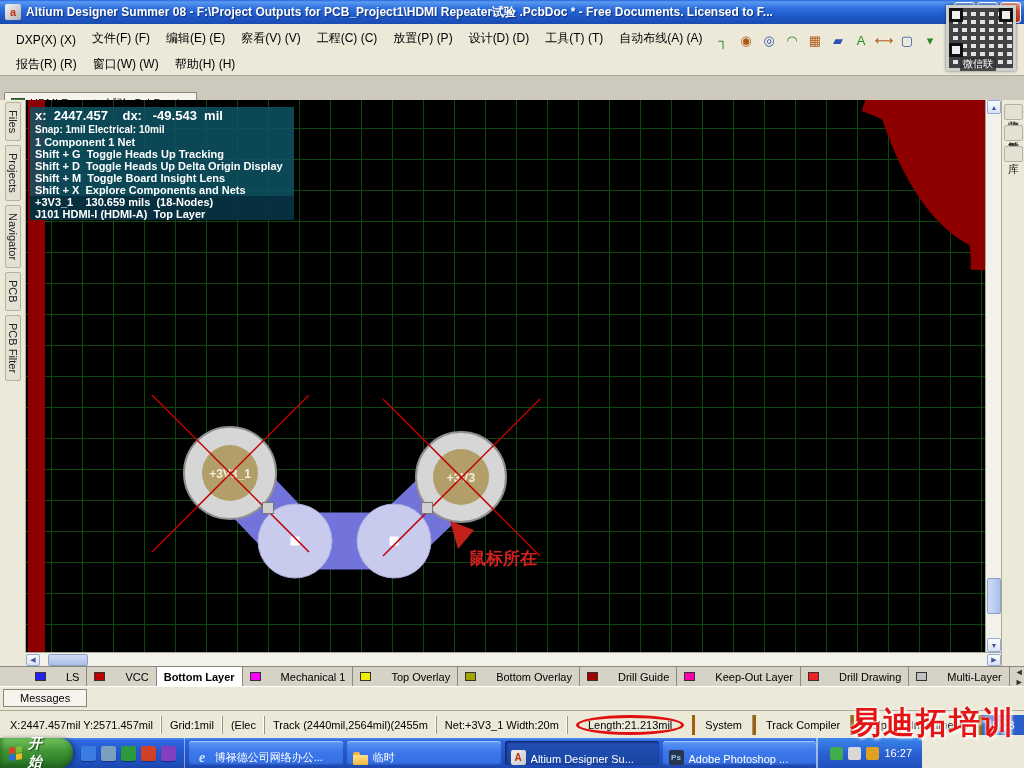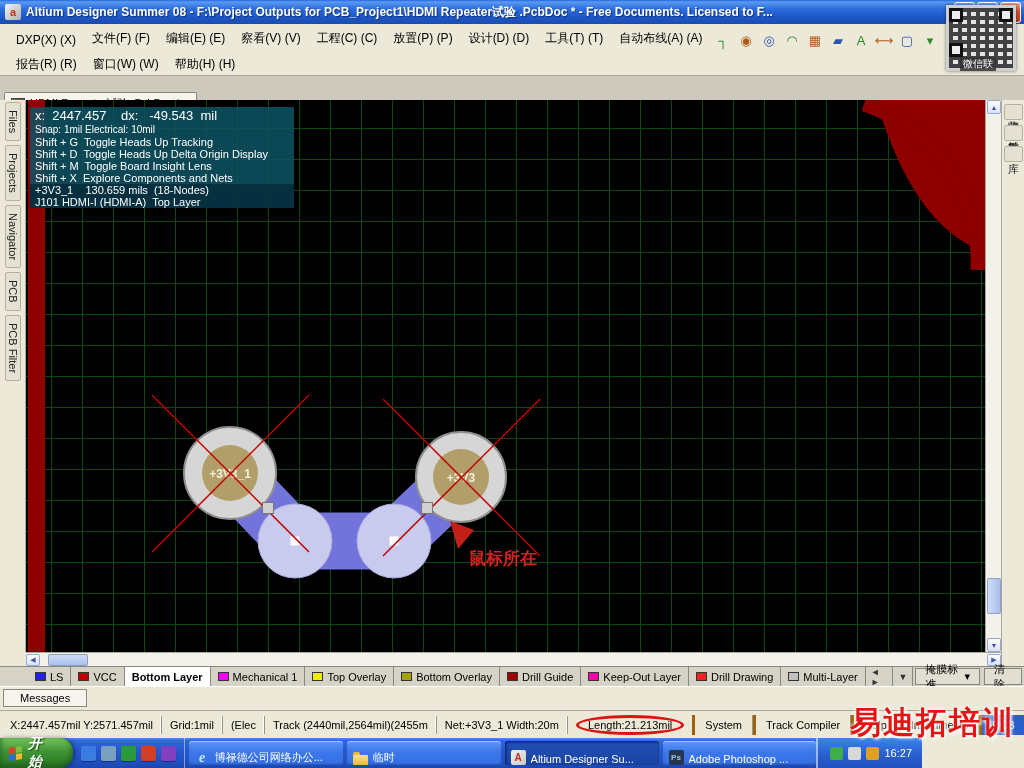--- a/index.html
+++ b/index.html
@@ -44,41 +44,41 @@
 .right-dock{position:absolute;left:1001px;top:100px;width:23px;height:566px;background:#ece9d8;border-left:1px solid #aca899;display:flex;flex-direction:column;align-items:center;padding-top:4px;gap:5px}
 .side-tab{writing-mode:vertical-rl;font-size:11px;color:#222;border:1px solid #b5b1a2;background:#e4e1d2;padding:7px 1px;border-radius:2px;white-space:nowrap}
 
 
 .canvas{position:absolute;left:26px;top:100px;width:959px;height:552px;background-color:#000;overflow:hidden;
  background-image:linear-gradient(#0d470d 1px,transparent 1px),linear-gradient(90deg,#0d470d 1px,transparent 1px);
  background-size:31px 31px;background-position:-6px -3px}
 .board-svg{position:absolute;left:0;top:0}
 
 
-.hud{position:absolute;left:4px;top:7px;width:264px;background:rgba(14,83,101,0.85);color:#fff;font-weight:normal;z-index:5}
+.hud{position:absolute;left:4px;top:7px;width:264px;background:rgba(14,83,101,0.85);color:#fff;font-weight:bold;z-index:5}
 .hud .coord{font-size:13px;line-height:17px;padding:0 5px;white-space:pre}
 .hud .small{font-size:11px;line-height:12px;padding:0 5px;white-space:pre}
 .hud .tiny{font-size:10px;line-height:12px;padding:0 5px;white-space:pre}
 .hud .dark{background:rgba(6,47,62,0.95)}
 
 
 .vscroll{position:absolute;left:985px;top:100px;width:16px;height:552px;background:#f2f1ea;border-left:1px solid #aca899}
 .hscroll{position:absolute;left:26px;top:652px;width:975px;height:14px;background:#f2f1ea;border-top:1px solid #aca899}
 .scroll-arrow{position:absolute;background:linear-gradient(180deg,#fdfdfb,#d8e2f4);border:1px solid #95a8d8;border-radius:2px;
  display:flex;align-items:center;justify-content:center;font-size:7px;color:#44569a}
 .vscroll .up{left:1px;top:0;width:14px;height:14px}
 .vscroll .down{left:1px;bottom:0;width:14px;height:14px}
 .hscroll .left{left:0;top:1px;width:14px;height:12px}
 .hscroll .right{right:0;top:1px;width:14px;height:12px}
 .vthumb{position:absolute;left:1px;top:478px;width:14px;height:36px;background:linear-gradient(90deg,#cfdcf6,#aabfe8);border:1px solid #8ca0c8;border-radius:2px}
 .hthumb{position:absolute;left:22px;top:1px;width:40px;height:12px;background:linear-gradient(180deg,#cfdcf6,#aabfe8);border:1px solid #8ca0c8;border-radius:2px}
 
 
 .layerbar{position:absolute;left:0;top:666px;width:1024px;height:20px;background:#d6d2c6;border-top:1px solid #8a887c;display:flex;align-items:stretch;padding-left:28px;font-size:11px}
-.layer-tab{display:flex;align-items:center;gap:4px;padding:0 7px;border-right:1px solid #8a887c;background:#d6d2c6;white-space:nowrap}
+.layer-tab{display:flex;align-items:center;gap:20px;padding:0 7px;border-right:1px solid #8a887c;background:#d6d2c6;white-space:nowrap}
 .layer-tab.active{background:#fff;font-weight:bold}
 .swatch{width:11px;height:9px;border:1px solid #333;display:inline-block;flex:0 0 auto}
 .layer-ctrl{display:flex;align-items:center;padding:0 5px;border-right:1px solid #8a887c;font-size:9px;color:#333}
 .layer-btn{display:flex;align-items:center;gap:5px;border:1px solid #8a887c;background:#e2ded2;padding:0 9px;margin:1px 2px;font-size:11px}
 .layer-spacer{flex:1}
 
 
 .messages-row{position:absolute;left:0;top:686px;width:1024px;height:24px;background:#ece9d8;border-top:1px solid #fff}
 .messages-tab{position:absolute;left:3px;top:2px;border:1px solid #8a887c;background:#f6f4ec;padding:2px 16px;font-size:11px}
 
@@ -232,20 +232,21 @@
     <rect x="236.5" y="402.5" width="11" height="11" fill="#d0d0d0" stroke="#777"></rect>
     <rect x="395.5" y="402.5" width="11" height="11" fill="#d0d0d0" stroke="#777"></rect>
 
     <polygon points="424,421 448,430 432,449" fill="#c22018"></polygon>
     <text x="443" y="464" font-size="17" font-weight="bold" fill="#d42020">鼠标所在</text>
   </svg>
 
   <div class="hud">
     <div class="coord">x:  2447.457    dx:   -49.543  mil</div>
     <div class="tiny">Snap: 1mil Electrical: 10mil</div>
+    <div class="small">1 Component 1 Net</div>
     <div class="small">Shift + G  Toggle Heads Up Tracking</div>
     <div class="small">Shift + D  Toggle Heads Up Delta Origin Display</div>
     <div class="small">Shift + M  Toggle Board Insight Lens</div>
     <div class="small">Shift + X  Explore Components and Nets</div>
     <div class="small dark">+3V3_1    130.659 mils  (18-Nodes)</div>
     <div class="small dark">J101 HDMI-I (HDMI-A)  Top Layer</div>
   </div>
 </div>
 
 <div class="vscroll">

